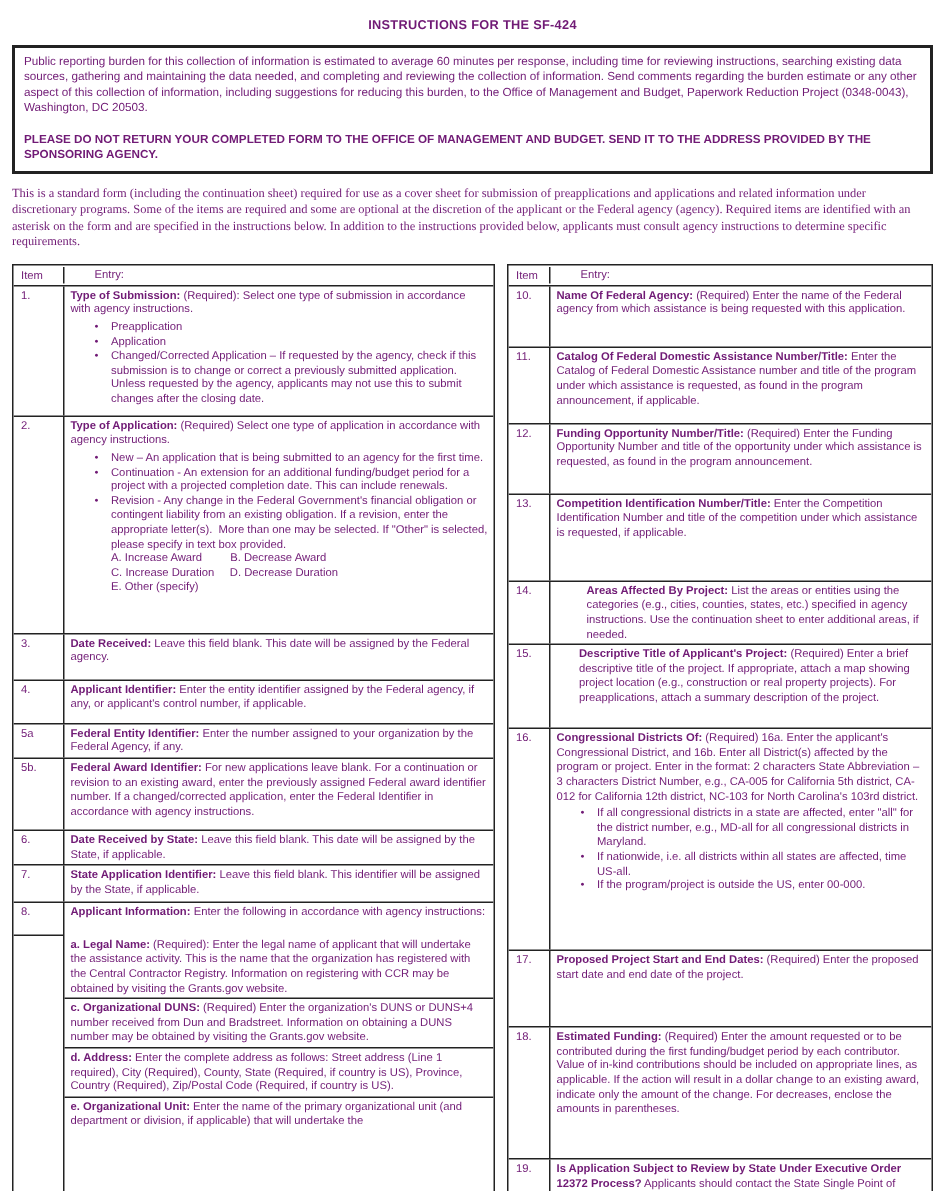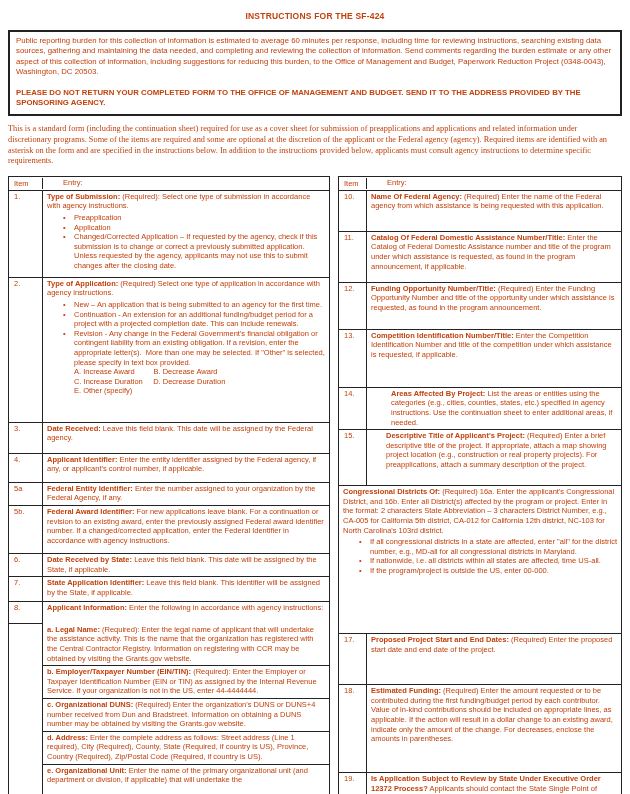--- a/index.html
+++ b/index.html
@@ -1,19 +1,19 @@
 <!DOCTYPE html>
 <html><head>
 <meta charset="utf-8">
 <style>
   html,body{margin:0;padding:0;background:#e8e8e8;}
   .page{
     position:relative; width:630px; height:794px; background:#ffffff;
     box-sizing:border-box; padding:8px; overflow:hidden;
-    font-family:"Liberation Sans", sans-serif; color:#c2410c;
+    font-family:"Liberation Sans", sans-serif; color:#701a75;
   }
   .doc-title{
     text-align:center; font-weight:bold; font-size:8.5px; letter-spacing:.2px;
     margin:3px 0 9px 0;
   }
   .burden-box{
     border:2px solid #222; padding:4px 6px 6px 6px; margin-bottom:8px;
     font-size:7.8px; line-height:10.4px;
   }
   .burden-box p{margin:0;}
@@ -148,21 +148,20 @@
           <div class="ti">7.</div>
           <div class="te">
             <p class="entry-p"><b>State Application Identifier:</b> Leave this field blank. This identifier will be assigned by the State, if applicable.</p>
           </div>
         </div>
         <div class="trow grow">
           <div class="ti closed">8.</div>
           <div class="te">
             <p class="entry-p"><b>Applicant Information:</b> Enter the following in accordance with agency instructions:</p>
             <div class="sub first"><b>a. Legal Name:</b> (Required): Enter the legal name of applicant that will undertake the assistance activity. This is the name that the organization has registered with the Central Contractor Registry. Information on registering with CCR may be obtained by visiting the Grants.gov website.</div>
-            <div class="sub bt"><b>b. Employer/Taxpayer Number (EIN/TIN):</b> (Required): Enter the Employer or Taxpayer Identification Number (EIN or TIN) as assigned by the Internal Revenue Service.  If your organization is not in the US, enter 44-4444444.</div>
             <div class="sub bt"><b>c. Organizational DUNS:</b> (Required) Enter the organization's DUNS or DUNS+4 number received from Dun and Bradstreet.  Information on obtaining a DUNS number may be obtained by visiting the Grants.gov website.</div>
             <div class="sub bt"><b>d. Address:</b> Enter the complete address as follows: Street address (Line 1 required), City (Required), County, State (Required, if country is US), Province, Country (Required), Zip/Postal Code (Required, if country is US).</div>
             <div class="sub bt"><b>e. Organizational Unit:</b> Enter the name of the primary organizational unit (and department or division, if applicable) that will undertake the</div>
           </div>
         </div>
       </div>
     <div class="tbl tbl-right" id="tbl-right">
       <div class="thead">
         <div class="ti">Item</div>
         <div class="te entry-p">Entry:</div>
@@ -197,20 +196,21 @@
             <p class="entry-p"><b>Areas Affected By Project:</b> List the areas or entities using the categories (e.g., cities, counties, states, etc.) specified in agency instructions. Use the continuation sheet to enter additional areas, if needed.</p>
           </div>
         </div>
         <div class="trow">
           <div class="ti">15.</div>
           <div class="te">
             <p class="entry-p"><b>Descriptive Title of Applicant's Project:</b> (Required) Enter a brief descriptive title of the project.  If appropriate, attach a map showing project location (e.g., construction or real property projects). For preapplications, attach a summary description of the project.</p>
           </div>
         </div>
         <div class="trow">
+          <div class="ti">16.</div>
           <div class="te">
             <p class="entry-p"><b>Congressional Districts Of:</b> (Required) 16a. Enter the applicant's Congressional District, and 16b. Enter all District(s) affected by the program or project. Enter in the format: 2 characters State Abbreviation – 3 characters District Number, e.g., CA-005 for California 5th district, CA-012 for California 12th district, NC-103 for North Carolina's 103rd district.</p>
             <ul class="blts">
               <li>If all congressional districts in a state are affected, enter "all" for the district number, e.g., MD-all for all congressional districts in Maryland.</li>
               <li>If nationwide, i.e. all districts within all states are affected, time US-all.</li>
               <li>If the program/project is outside the US, enter 00-000.</li>
             </ul>
           </div>
         </div>
         <div class="trow">

